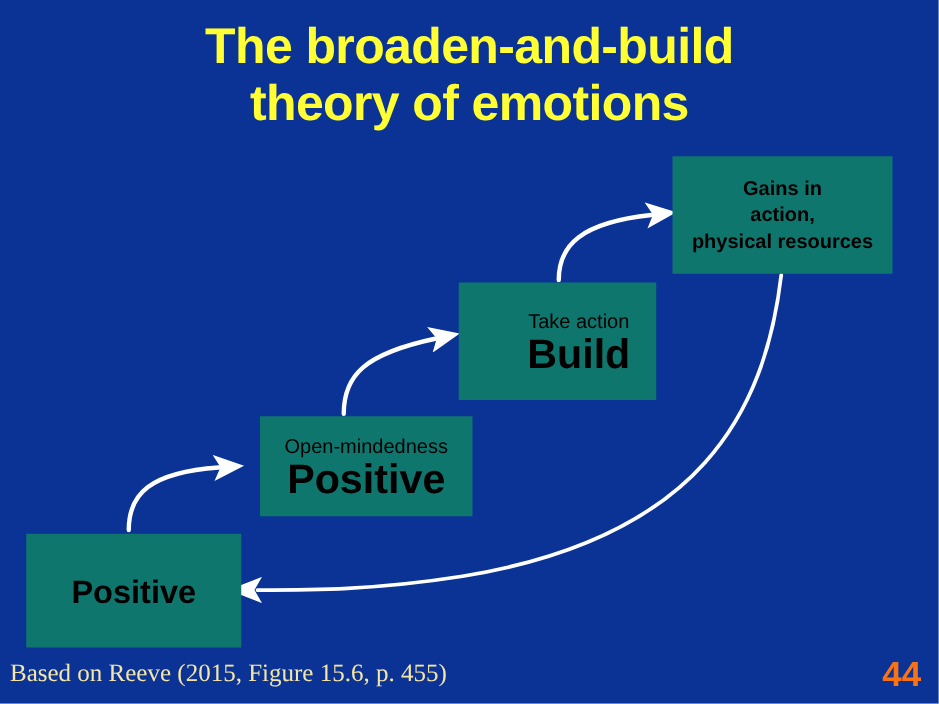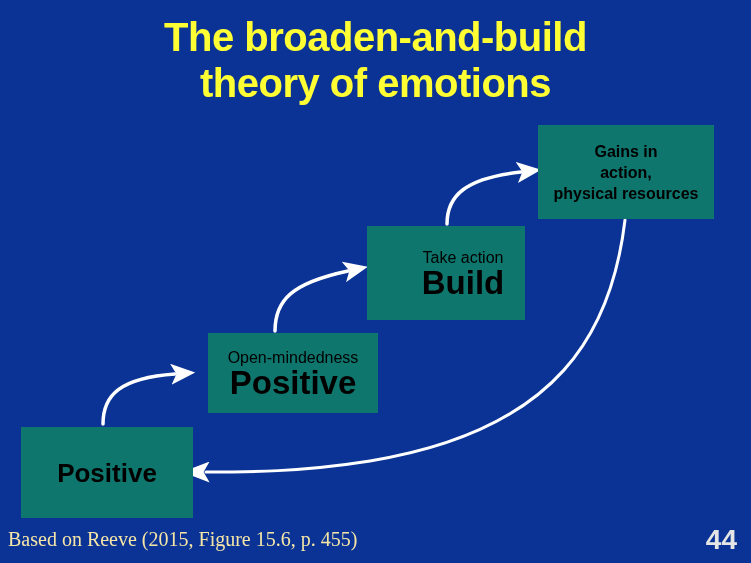--- a/index.html
+++ b/index.html
@@ -89,21 +89,21 @@
     font-family: "Liberation Serif", serif;
     font-size: 20px;
     line-height: 26px;
     white-space: nowrap;
     text-align: right;
   }
   #page-number {
     position: absolute;
     right: 14px;
     top: 524px;
-    color: #e5e5e5;
+    color: #f97316;
     font-family: "Liberation Sans", sans-serif;
     font-weight: bold;
     font-size: 28px;
     line-height: 32px;
   }
 </style>
 </head>
 <body>
 
 <div id="slide">

